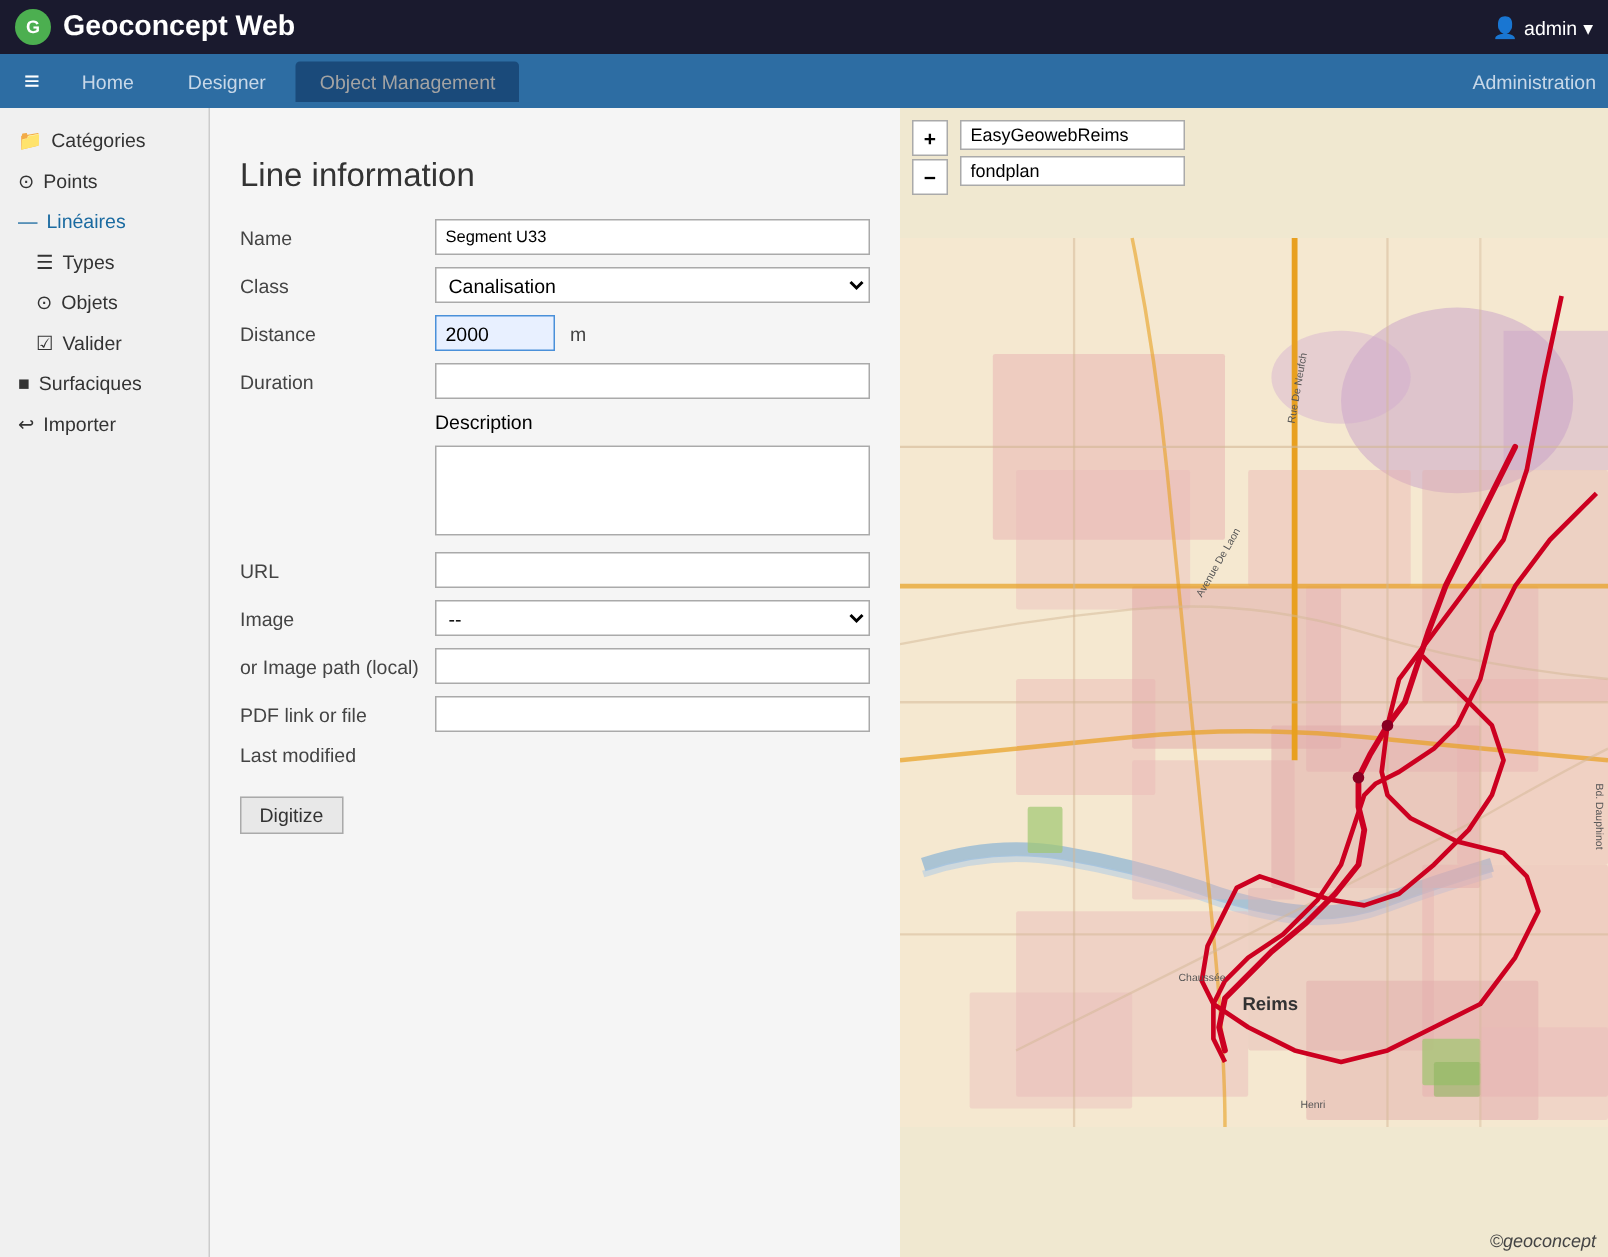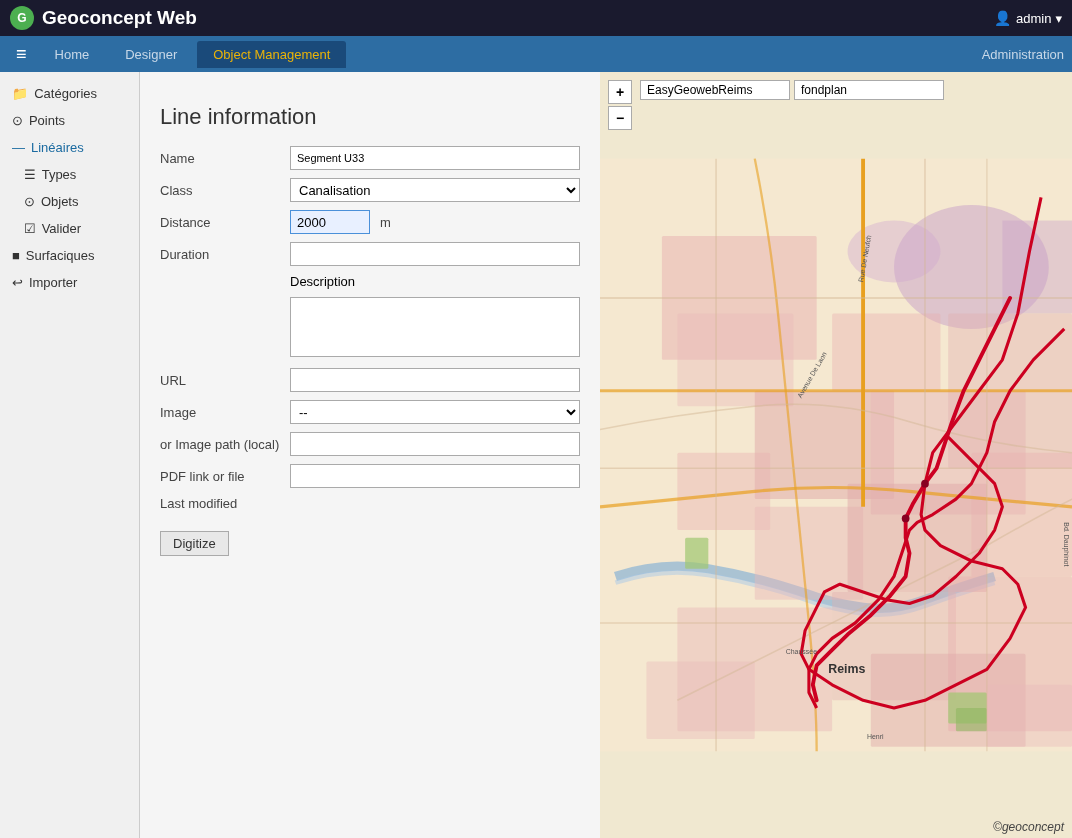--- a/index.html
+++ b/index.html
@@ -58,21 +58,21 @@
     }
     .nav-tab {
       padding: 6px 16px;
       color: #c8d8e8;
       cursor: pointer;
       font-size: 13px;
       border-radius: 3px 3px 0 0;
     }
     .nav-tab.active {
       background: #1a4a7a;
-      color: #eab308;
+      color: #a3a3a3;
     }
     .nav-right {
       margin-left: auto;
       color: #c8d8e8;
       font-size: 13px;
       cursor: pointer;
     }
 
     
     .main-layout {
@@ -219,21 +219,21 @@
       font-weight: bold;
     }
 
     
     .map-dropdowns {
       position: absolute;
       top: 8px;
       left: 40px;
       z-index: 10;
       display: flex;
-      flex-direction: row;
+      flex-direction: column;
       gap: 4px;
     }
     .map-dropdown {
       background: white;
       border: 1px solid #aaa;
       padding: 2px 20px 2px 6px;
       font-size: 12px;
       cursor: pointer;
       min-width: 150px;
       appearance: none;

